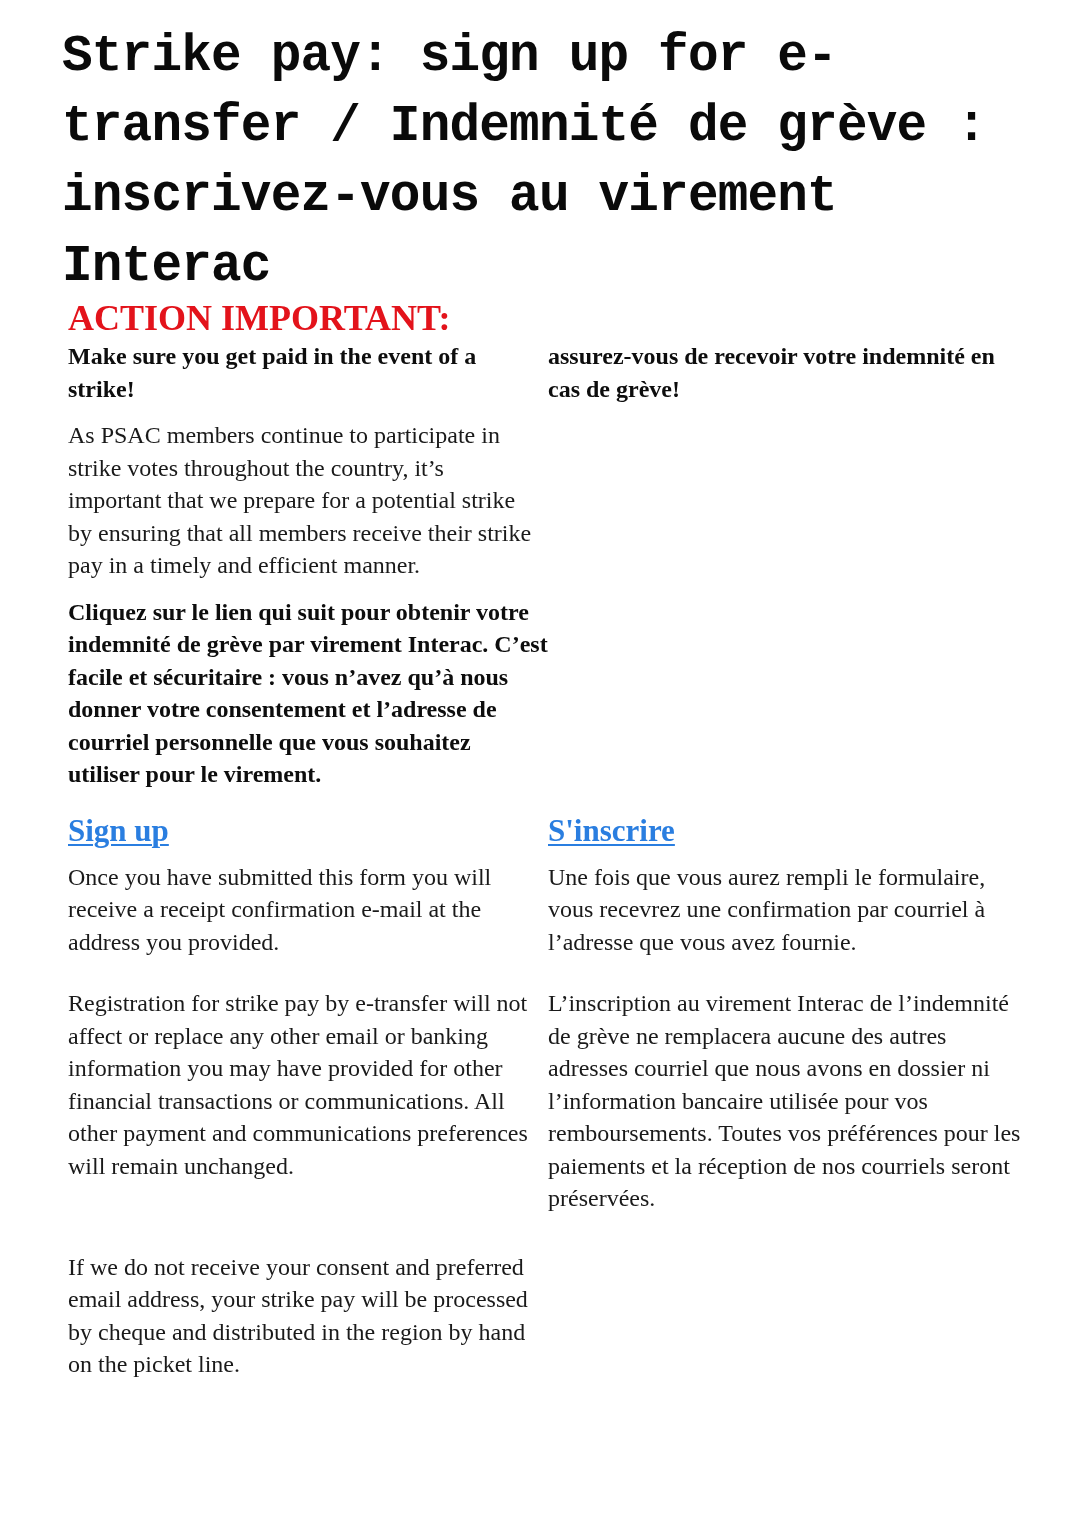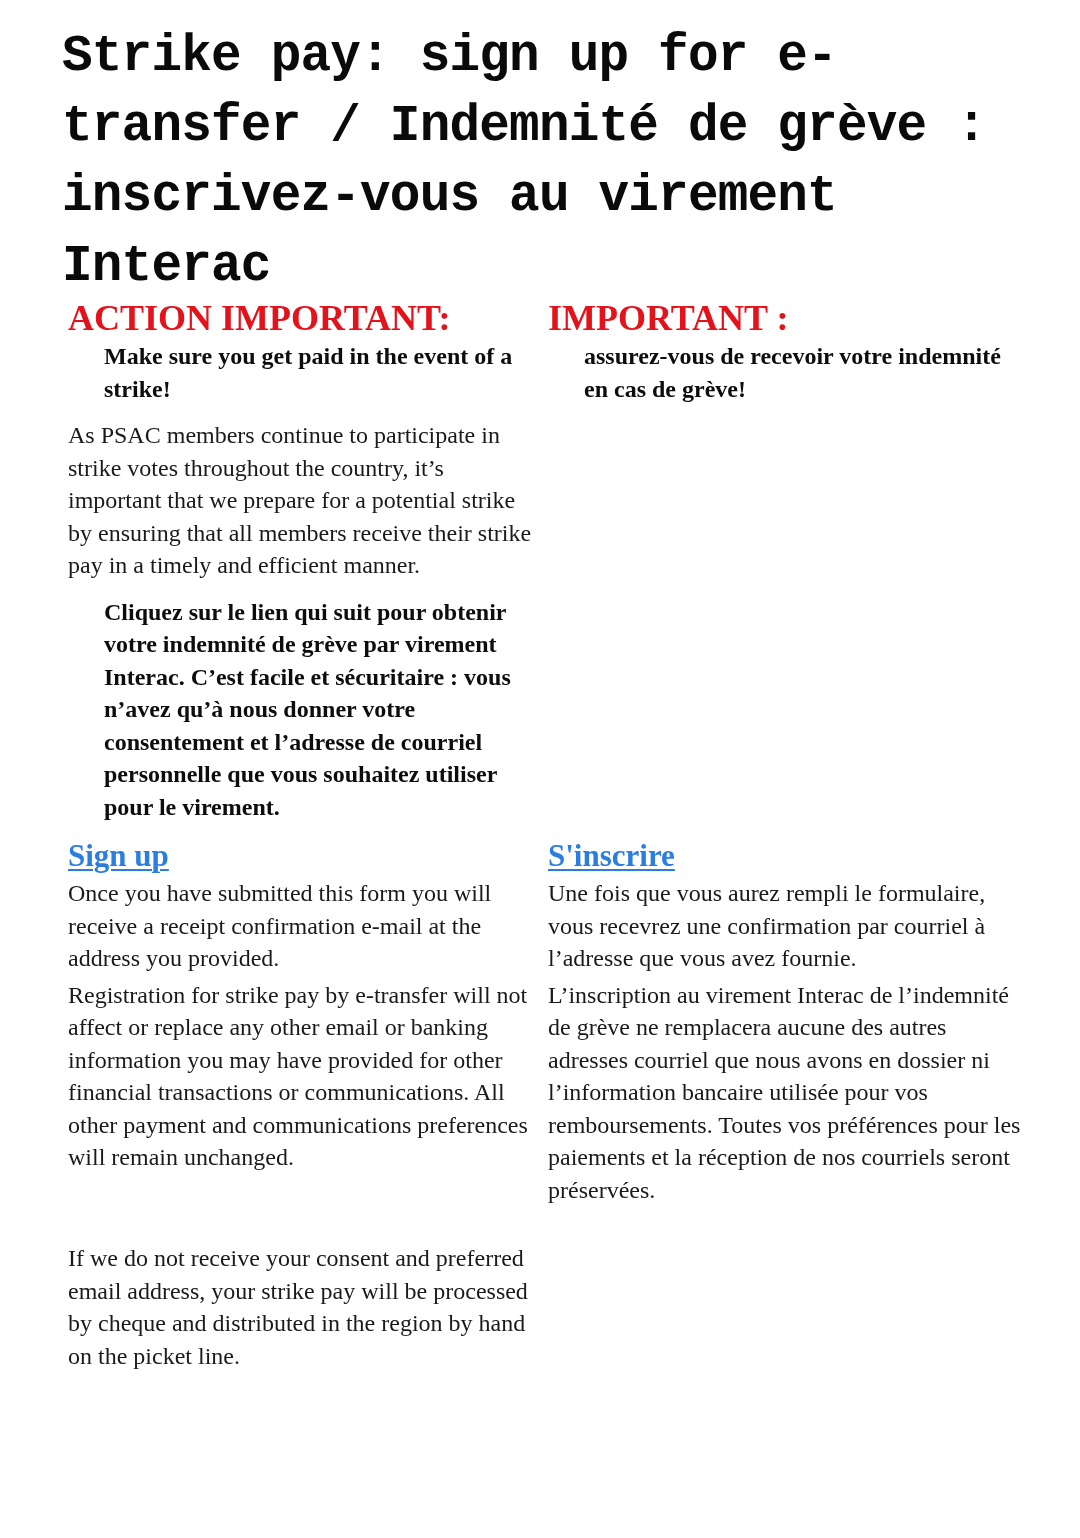--- a/index.html
+++ b/index.html
@@ -32,21 +32,21 @@
     }
     .col-en { width: 480px; padding-right: 8px; }
     .col-fr { width: 480px; }
 
     .serif {
       font-family: "Liberation Serif", serif;
       font-size: 24px;
       line-height: 32.5px;
       color: #1a1a1a;
     }
-    .bold { font-weight: 700; color: #0d0d0d; margin-left: 36px; }
+    .bold { font-weight: 700; color: #0d0d0d; }
 
     .heading {
       font-family: "Liberation Serif", serif;
       font-weight: 700;
       font-size: 36px;
       line-height: 44px;
       color: #e3131b;
     }
 
     .link {
@@ -66,23 +66,20 @@
 <body>
 
 <h1 class="page-title">Strike pay: sign up for e-transfer / Indemnité de grève : inscrivez-vous au virement Interac</h1>
 
 <div class="columns">
 
   <div class="row">
     <div class="col-en">
       <div class="heading">ACTION IMPORTANT:</div>
     </div>
-    <div class="col-fr">
-      <div class="heading">IMPORTANT :</div>
-    </div>
   </div>
 
   <div class="row" style="margin-top:0px;">
     <div class="col-en">
       <p class="serif bold">Make sure you get paid in the event of a strike!</p>
     </div>
     <div class="col-fr">
       <p class="serif bold">assurez-vous de recevoir votre indemnité en cas de grève!</p>
     </div>
   </div>
@@ -92,39 +89,39 @@
       <p class="serif">As PSAC members continue to participate in strike votes throughout the country, it’s important that we prepare for a potential strike by ensuring that all members receive their strike pay in a timely and efficient manner.</p>
     </div>
   </div>
 
   <div class="row" style="margin-top:14px;">
     <div class="col-fr">
       <p class="serif bold">Cliquez sur le lien qui suit pour obtenir votre indemnité de grève par virement Interac. C’est facile et sécuritaire : vous n’avez qu’à nous donner votre consentement et l’adresse de courriel personnelle que vous souhaitez utiliser pour le virement.</p>
     </div>
   </div>
 
-  <div class="row" style="margin-top:13px;">
+  <div class="row" style="margin-top:20px;">
     <div class="col-en">
       <a class="link">Sign up</a>
     </div>
     <div class="col-fr">
       <a class="link">S'inscrire</a>
     </div>
   </div>
 
-  <div class="row" style="margin-top:1px;justify-content:center;">
+  <div class="row" style="margin-top:10px;justify-content:center;">
     <div class="col-en">
       <p class="serif">Once you have submitted this form you will receive a receipt confirmation e-mail at the address you provided.</p>
     </div>
     <div class="col-fr">
       <p class="serif">Une fois que vous aurez rempli le formulaire, vous recevrez une confirmation par courriel à l’adresse que vous avez fournie.</p>
     </div>
   </div>
 
-  <div class="row" style="margin-top:4px;">
+  <div class="row" style="margin-top:29px;">
     <div class="col-en">
       <p class="serif">Registration for strike pay by e-transfer will not affect or replace any other email or banking information you may have provided for other financial transactions or communications. All other payment and communications preferences will remain unchanged.</p>
     </div>
     <div class="col-fr">
       <p class="serif">L’inscription au virement Interac de l’indemnité de grève ne remplacera aucune des autres adresses courriel que nous avons en dossier ni l’information bancaire utilisée pour vos remboursements. Toutes vos préférences pour les paiements et la réception de nos courriels seront préservées.</p>
     </div>
   </div>
 
   <div class="row" style="margin-top:36px;">
     <div class="col-en">

